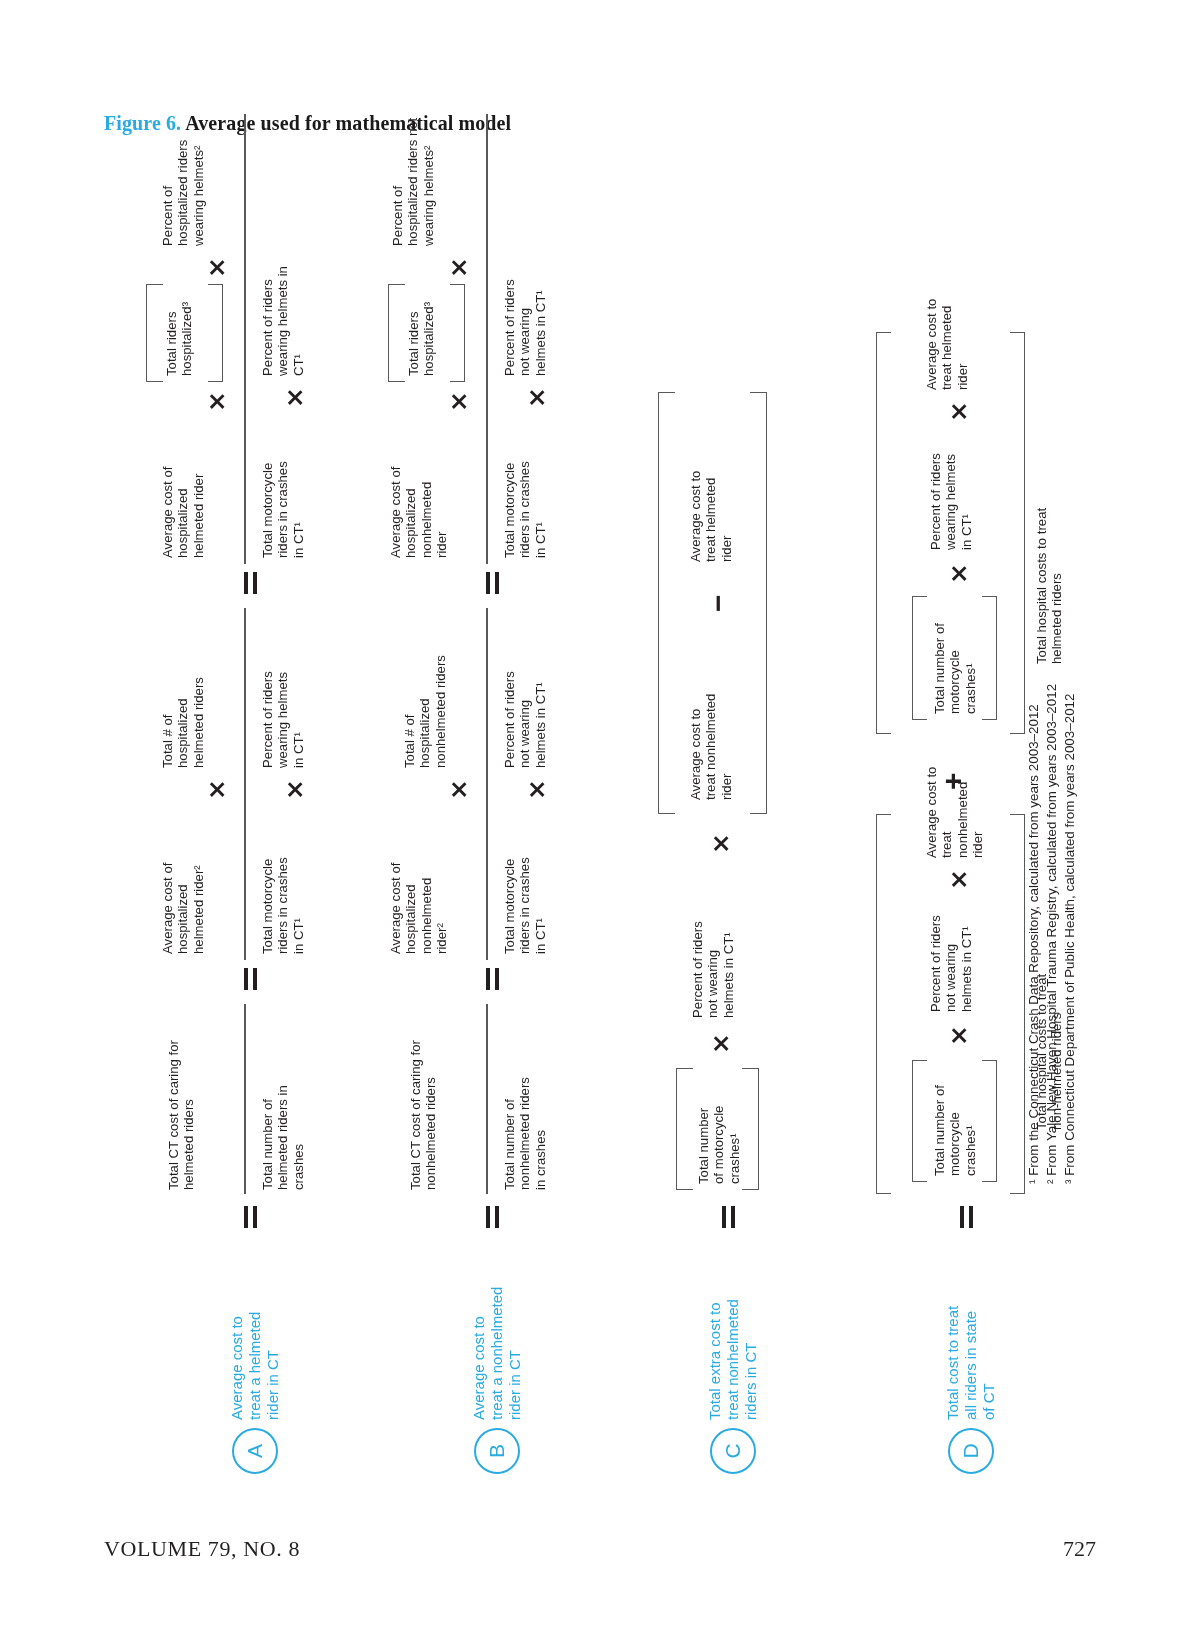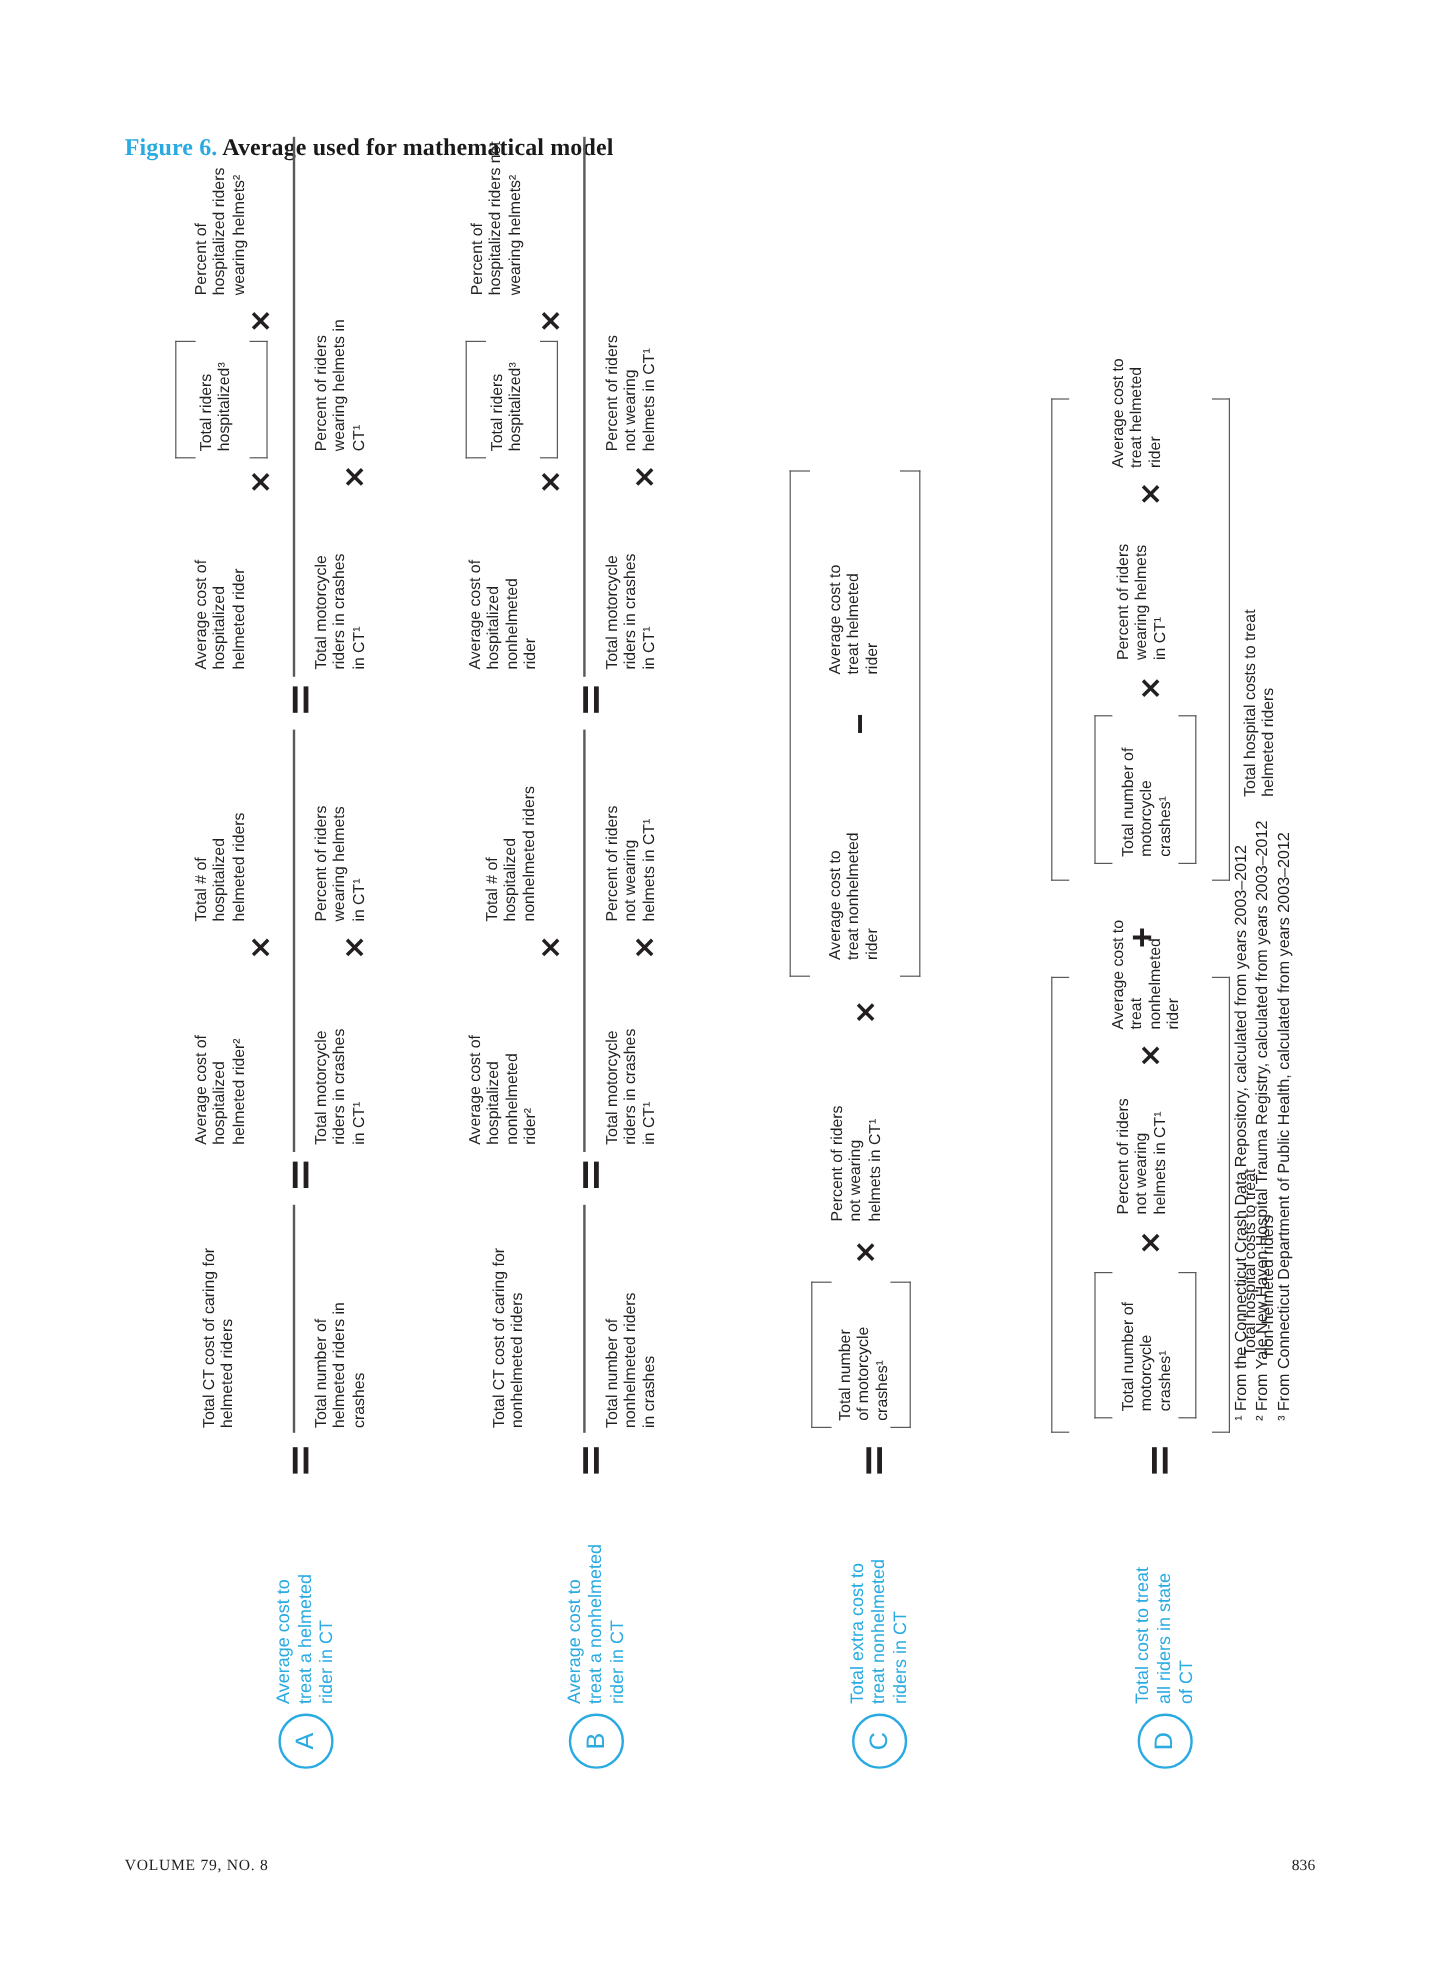--- a/index.html
+++ b/index.html
@@ -66,21 +66,21 @@
     font-family:"Liberation Sans",sans-serif;
   }
 
   
   #footnotes{position:absolute;left:0;top:0;}
   .fn{position:absolute;font-size:13.4px;line-height:16px;color:#231f20;white-space:nowrap;}
 
   
   #footer-left,#footer-right{
     position:absolute;bottom:88px;
-    font-family:"Liberation Serif", serif;font-size:13px;color:#231f20;
+    font-family:"Liberation Serif", serif;font-size:22px;color:#231f20;
   }
   #footer-left{left:104px;letter-spacing:.6px;}
   #footer-right{right:104px;}
 </style>
 </head>
 <body>
 
 <div id="fig-title">
   <span class="num">Figure 6.</span>
   <span class="txt">Average used for mathematical model</span>
@@ -331,13 +331,13 @@
   <div id="footnotes">
     <div class="fn" style="left:306px;top:906px;">¹ From the Connecticut Crash Data Repository, calculated from years 2003–2012</div>
     <div class="fn" style="left:306px;top:924px;">² From Yale New Haven Hospital Trauma Registry, calculated from years 2003–2012</div>
     <div class="fn" style="left:306px;top:942px;">³ From Connecticut Department of Public Health, calculated from years 2003–2012</div>
   </div>
 
 </div>
 </div>
 
 <div id="footer-left">VOLUME  79,  NO.  8</div>
-<div id="footer-right">836</div>
+<div id="footer-right">727</div>
 
 </body></html>

